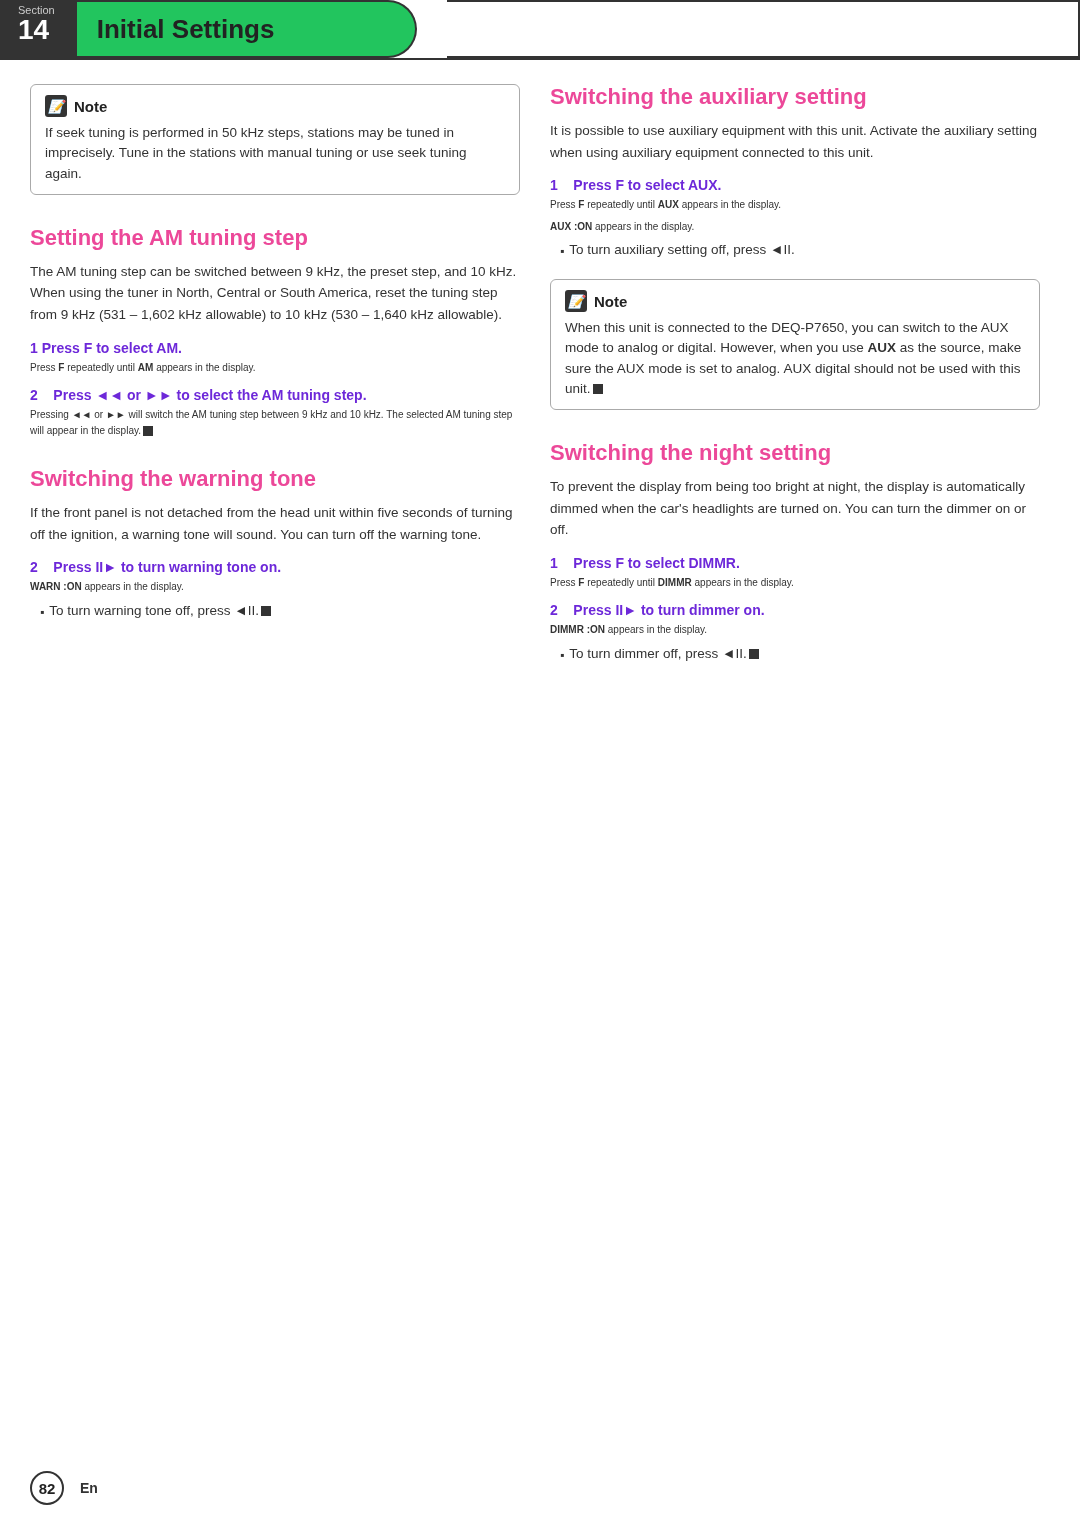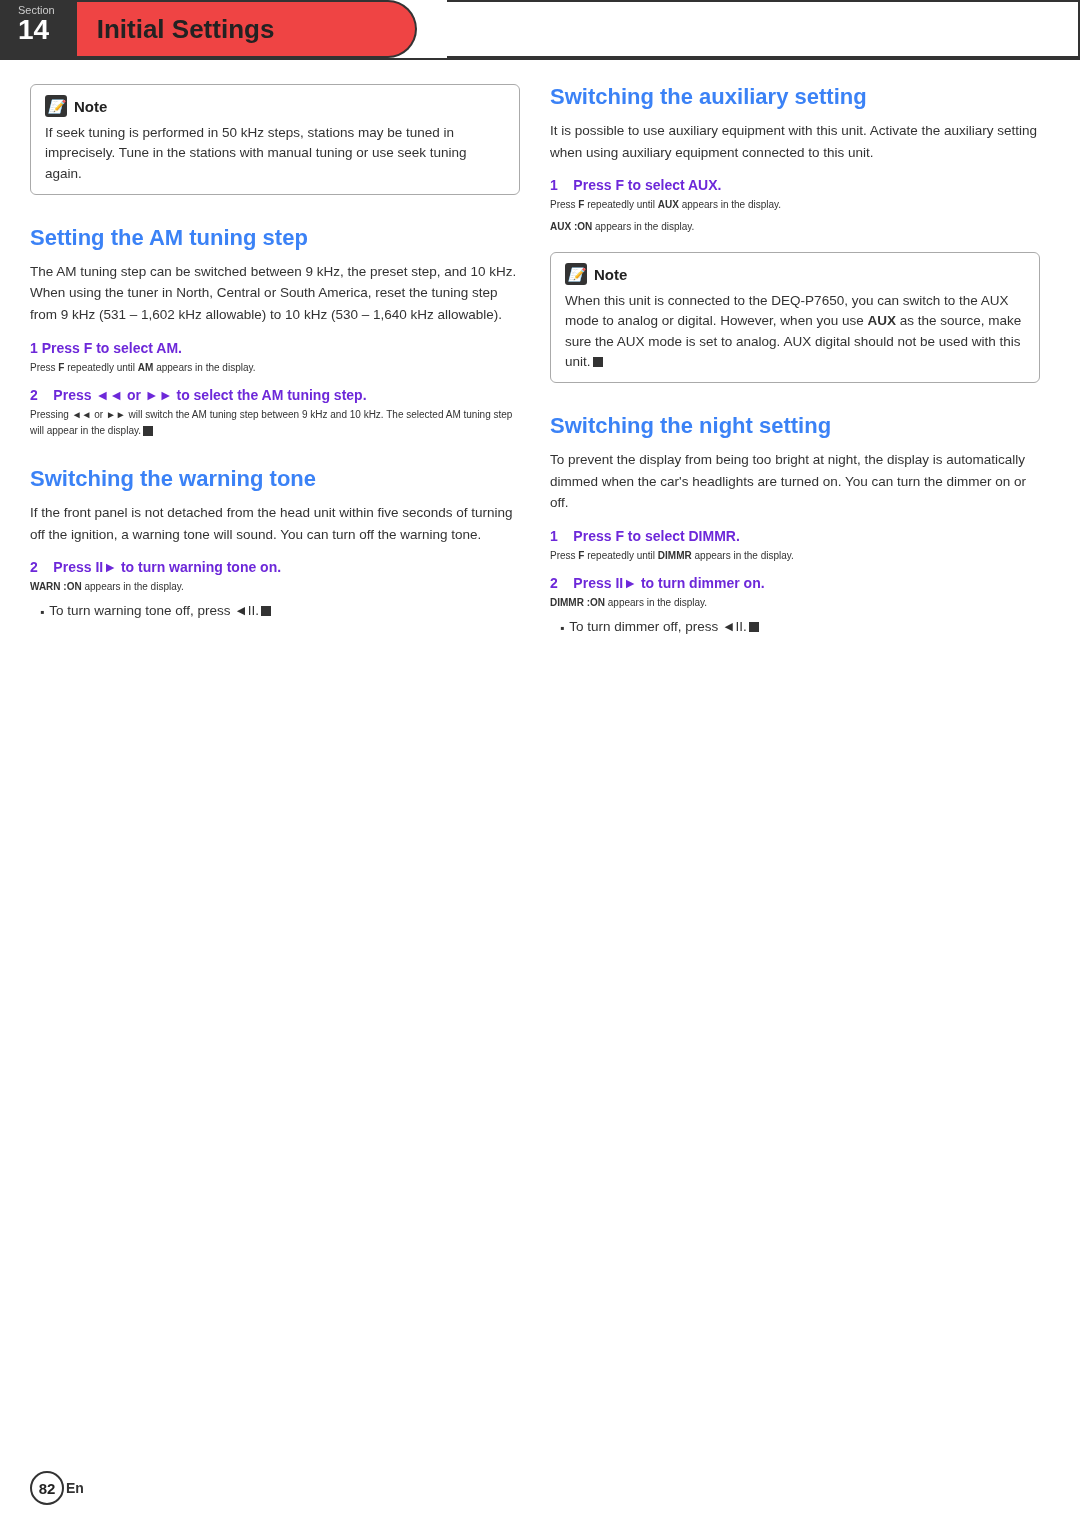--- a/index.html
+++ b/index.html
@@ -41,21 +41,21 @@
     }
 
     .section-number {
       font-size: 28px;
       font-weight: bold;
       color: #fff;
       line-height: 1;
     }
 
     .title-pill {
-      background: #ef4444;
+      background: #22c55e;
       border: 2.5px solid #333;
       border-left: none;
       border-radius: 0 30px 30px 0;
       padding: 0 40px 0 20px;
       display: flex;
       align-items: center;
       min-width: 340px;
     }
 
     .title-pill h1 {
@@ -124,21 +124,21 @@
     .note-text {
       font-size: 13.5px;
       line-height: 1.5;
       color: #333;
     }
 
     
     .section-title {
       font-size: 22px;
       font-weight: bold;
-      color: #3b82f6;
+      color: #ec4899;
       margin-bottom: 10px;
       margin-top: 0;
     }
 
     .section-body {
       font-size: 13.5px;
       line-height: 1.6;
       color: #333;
       margin-bottom: 14px;
     }
@@ -189,21 +189,21 @@
       margin-left: 2px;
     }
 
     
     .footer {
       position: absolute;
       bottom: 24px;
       left: 30px;
       display: flex;
       align-items: center;
-      gap: 2px;
+      gap: 16px;
     }
 
     .page-num-circle {
       border: 2px solid #333;
       border-radius: 50%;
       width: 34px;
       height: 34px;
       display: flex;
       align-items: center;
       justify-content: center;
@@ -295,20 +295,23 @@
       <p class="step-heading">
         <b>1&nbsp;&nbsp;&nbsp;&nbsp;Press F to select AUX.</b>
       </p>
       <p class="step-body">
         Press <b>F</b> repeatedly until <b>AUX</b> appears in the display.
       </p>
 
       <p class="step-body">
         <b>AUX :ON</b> appears in the display.
       </p>
+      <div class="bullet-item">
+        <span>To turn auxiliary setting off, press ◄II.</span>
+      </div>
 
       <div class="note-box" style="margin-top: 18px;">
         <div class="note-header">
           <span class="note-icon">
               <i>📝</i>
             </span>
           <span>Note</span>
         </div>
         <p class="note-text">
           When this unit is connected to the DEQ-P7650, you can switch to the AUX mode to analog or digital. However, when you use <b>AUX</b> as the source, make sure the AUX mode is set to analog. AUX digital should not be used with this unit.<span class="end-mark"></span>

